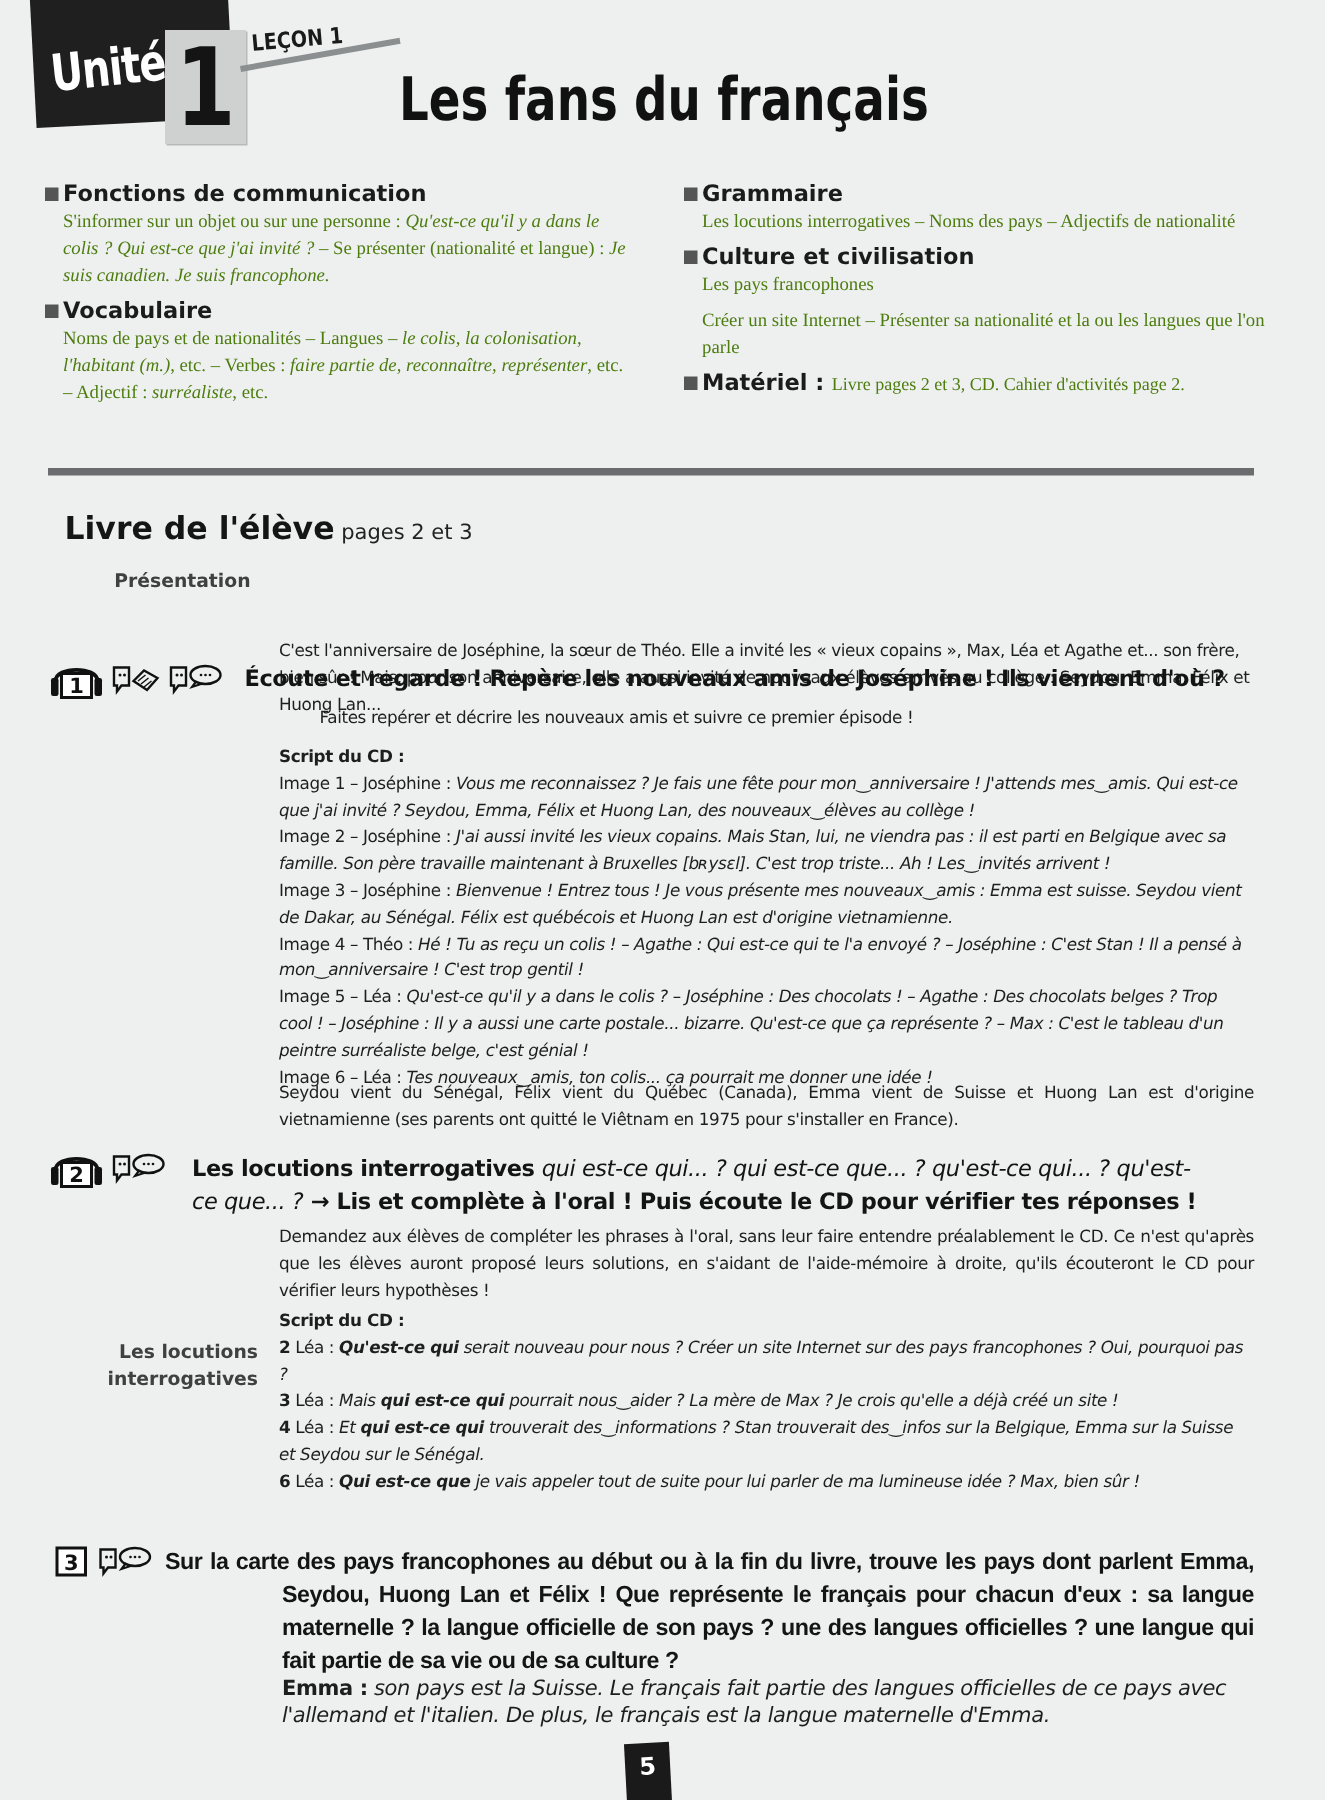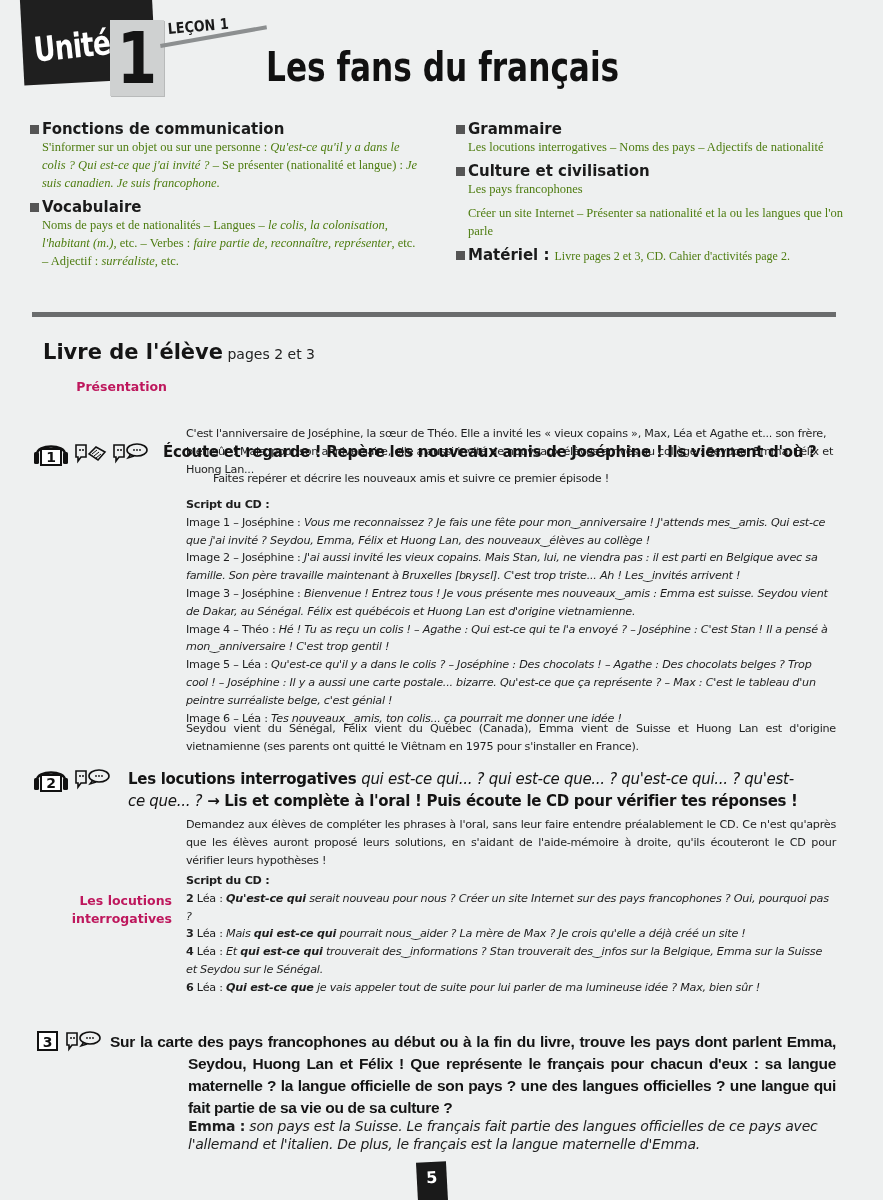--- a/index.html
+++ b/index.html
@@ -83,21 +83,21 @@
   }
   .text-block {
     position: absolute; font-family: "DejaVu Sans", sans-serif;
     font-size: 11.2px; line-height: 17.8px; color: #1e1e1e;
     letter-spacing: -0.25px;
   }
   .text-block i { font-style: italic; }
   .text-block b { font-weight: bold; }
   .side-label {
     position: absolute; font-family: "DejaVu Sans", sans-serif; font-weight: bold;
-    font-size: 12.5px; color: #be185d; text-align: right; line-height: 18px;
+    font-size: 12.5px; color: #404040; text-align: right; line-height: 18px;
   }
 
   .exercise-head {
     position: absolute; display: flex; align-items: flex-start;
   }
   .ex-icons { display: flex; align-items: center; gap: 4px; flex: none; }
   .ex-title {
     font-family: "DejaVu Sans", sans-serif; font-weight: bold; font-size: 15px;
     line-height: 22px; color: #141414; letter-spacing: -0.3px;
   }

